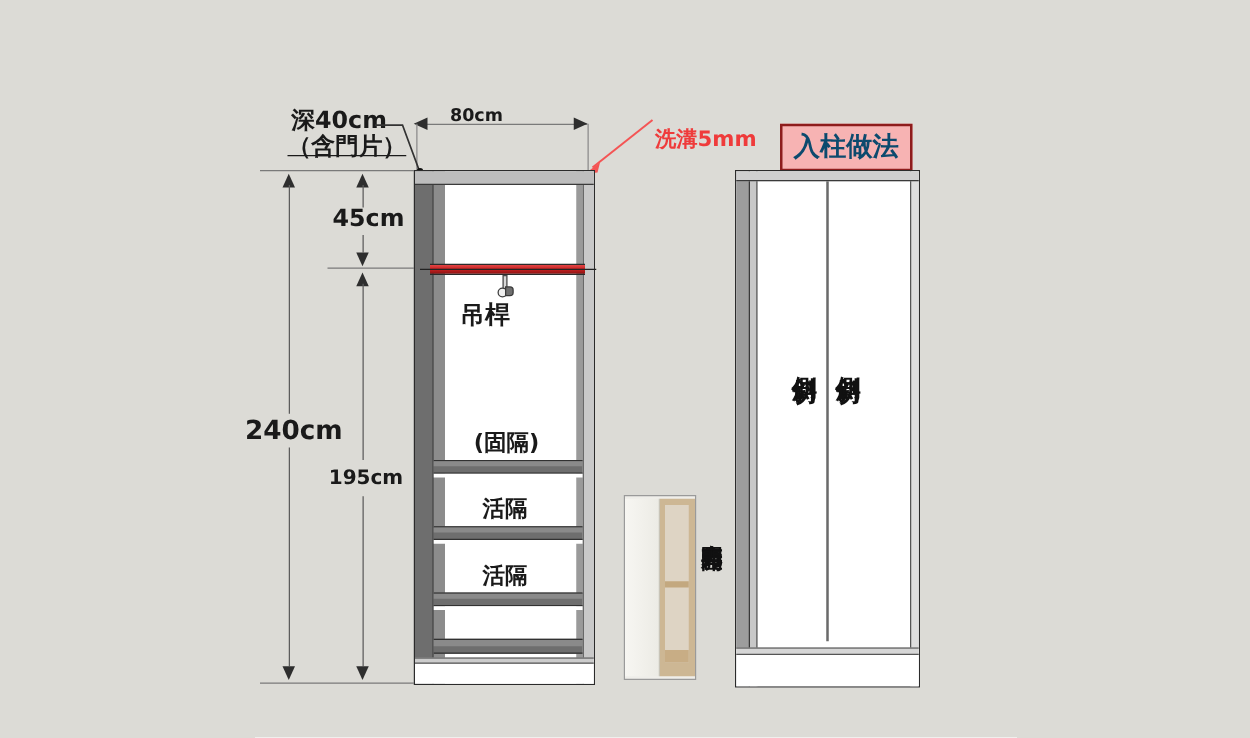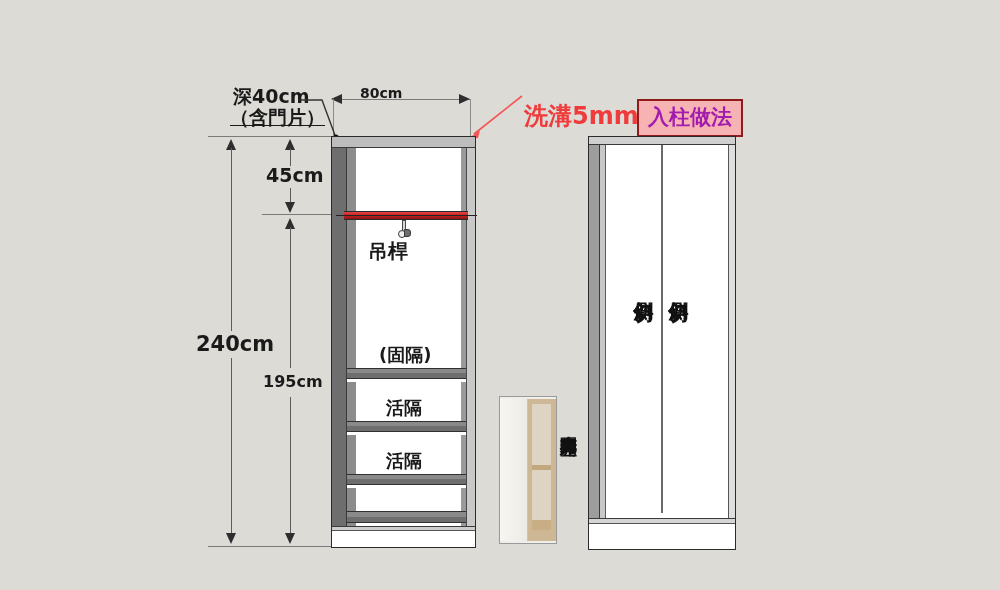--- a/index.html
+++ b/index.html
@@ -304,26 +304,26 @@
   .ph-base {
     position: absolute;
     left: 4px; bottom: 11px;
     width: 19px; height: 10px;
     background: #c8ad85;
   }
 
   
   #tag-rupillar {
     position: absolute;
-    left: 637px;
+    left: 624px;
     top: 99px;
     padding: 2px 9px 4px 9px;
     background: #f7b3b3;
     border: 2px solid #8e1c1c;
-    color: #a21caf;
+    color: #0c4a6e;
     font-weight: bold;
     font-size: 21px;
     letter-spacing: 0px;
     box-sizing: border-box;
   }
 
   
   .leader { position: absolute; }
 </style>
 </head>
@@ -361,21 +361,21 @@
   <div class="txt" style="left:263px; top:374px; font-size:16px;">195cm</div>
   <div class="dimline-v" style="left:290px; top:397px; height:136px;"></div>
   <div class="arrow-dn" style="left:285px; top:533px;"></div>
 
   <div class="arrow-up" style="left:226px; top:139px;"></div>
   <div class="dimline-v" style="left:231px; top:148px; height:183px;"></div>
   <div class="txt" style="left:196px; top:333px; font-size:21px;">240cm</div>
   <div class="dimline-v" style="left:231px; top:358px; height:175px;"></div>
   <div class="arrow-dn" style="left:226px; top:533px;"></div>
 
-  <div class="txt txt-red" style="left:524px; top:104px; font-size:24px;">洗溝5mm</div>
+  <div class="txt txt-red" style="left:524px; top:104px; font-size:17px;">洗溝5mm</div>
   <svg class="leader" style="left:460px; top:94px; width:66px; height:48px;" viewBox="0 0 66 48">
     <path d="M62,2 L14,40" stroke="#f45454" stroke-width="1.6" fill="none"></path>
     <path d="M8,45 L20,36 L18,44 Z" fill="#f45454"></path>
   </svg>
 
   <div id="tag-rupillar">入柱做法</div>
 
   <div id="cab-left">
 
     <div class="side-left"></div>

